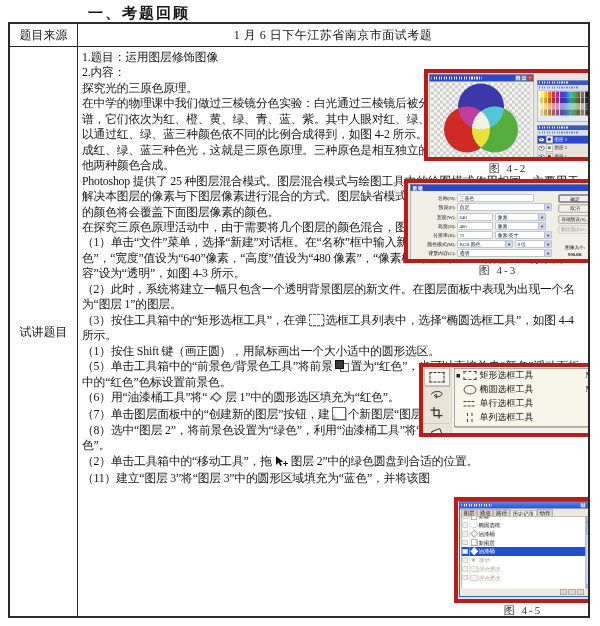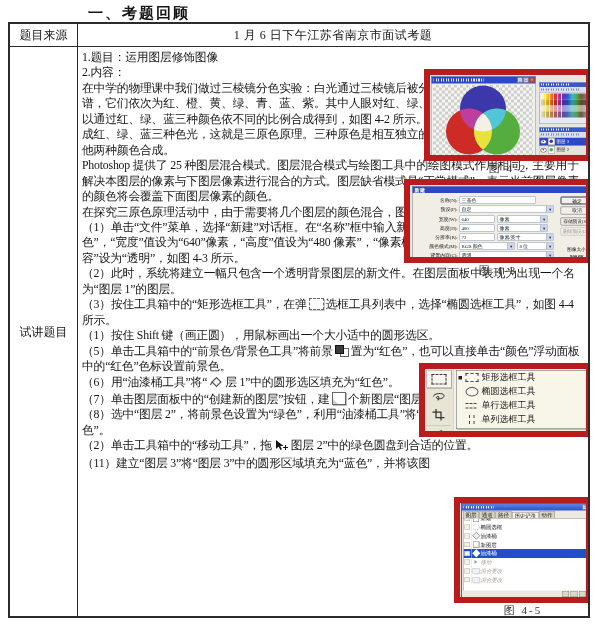--- a/index.html
+++ b/index.html
@@ -19,21 +19,21 @@
   
   .tico{display:inline-block;vertical-align:-2px;margin:0 2px;}
   .tico-marq{width:13px;height:10px;border:1px dashed #666;background:#fff;box-shadow:1px 1px 0 #c9c9c9;}
   .tico-fgbg{width:14px;height:12px;position:relative;}
   .tico-fgbg::after{content:"";position:absolute;right:0;bottom:0;width:7px;height:7px;background:#fff;border:1px solid #666;}
   .tico-fgbg::before{content:"";position:absolute;left:0;top:0;width:7px;height:7px;background:#3a3a3a;border:1px solid #111;z-index:1;}
   .tico-new{width:12px;height:11px;background:#fff;border:1px solid #666;position:relative;box-shadow:1px 1px 0 #bbb;}
   .tico-new::before{content:"";position:absolute;left:0;bottom:0;border-left:5px solid #cfcfcf;border-top:5px solid transparent;}
   
   .fig{position:absolute;}
-  .fb{position:relative;overflow:hidden;background:#e9e6df;border:6px solid #b91c1c;box-sizing:border-box;}
+  .fb{position:relative;overflow:hidden;background:#e9e6df;border:4px solid #b91c1c;box-sizing:border-box;}
   .s2{position:absolute;left:0;top:0;transform:scale(.5);transform-origin:0 0;}
   .fig-cap{font-size:11px;letter-spacing:2px;text-align:center;color:#333;padding-top:1px;line-height:12px;}
   .scrib{background:repeating-linear-gradient(90deg,rgba(255,255,255,.9) 0 2px,transparent 2px 5px);}
   .scribd{background:repeating-linear-gradient(90deg,rgba(60,60,90,.55) 0 2px,transparent 2px 5px);}
   
   .f42win{position:absolute;left:2px;top:2px;width:208px;height:176px;background:#f0f0f0;border:1px solid #8a8a8a;}
   .f42tb{position:relative;height:14px;background:#2b49c6;}
   .f42tb .t{position:absolute;left:4px;top:4px;width:100px;height:6px;}
   .wbtn{position:absolute;top:2px;width:10px;height:10px;border:1px solid #667;background:#c9d2ec;box-sizing:border-box;font-size:8px;line-height:8px;text-align:center;color:#223;}
   .wbtn.close{background:#d5402c;color:#fff;}
@@ -430,20 +430,21 @@
                 <span class="hbtn"></span>
               </div>
             </div>
           </div>
         </div>
         <div class="fig-cap">图 4-5</div>
       </div>
 
       <p>1.题目：运用图层修饰图像</p>
       <p>2.内容：</p>
+      <p>探究光的三原色原理。</p>
       <p class="mrA">在中学的物理课中我们做过三棱镜分色实验：白光通过三棱镜后被分解成多种颜色逐渐过渡的色谱，它们依次为红、橙、黄、绿、青、蓝、紫。其中人眼对红、绿、蓝最为敏感，大多数的颜色可以通过红、绿、蓝三种颜色依不同的比例合成得到，如图 4-2 所示。同样绝大数单色光也可以分解成红、绿、蓝三种色光，这就是三原色原理。三种原色是相互独立的，任何一种原色都是不能用其他两种颜色合成。</p>
       <p class="mrB">Photoshop 提供了 25 种图层混合模式。图层混合模式与绘图工具中的绘图模式作用相同，主要用于解决本图层的像素与下图层像素进行混合的方式。图层缺省模式是“正常模式”，表示当前图层像素的颜色将会覆盖下面图层像素的颜色。</p>
       <p class="mrC">在探究三原色原理活动中，由于需要将几个图层的颜色混合，图层模式应选择“滤色”模式。</p>
       <p>（1）单击“文件”菜单，选择“新建”对话框。在“名称”框中输入新建图像的文件名，如“三基色”，“宽度”值设为“640”像素，“高度”值设为“480 像素”，“像素模式”设为“RGB 颜色”，“背景内容”设为“透明”，如图 4-3 所示。</p>
       <p>（2）此时，系统将建立一幅只包含一个透明背景图层的新文件。在图层面板中表现为出现一个名为“图层 1”的图层。</p>
       <p class="mrD"><span>（3）按住工具箱中的“矩形选框工具”，在弹</span><span class="tico tico-marq"></span><span>选框工具列表中，选择“椭圆选框工具”，如图 4-4 所示。</span></p>
       <p class="mrD">（1）按住 Shift 键（画正圆），用鼠标画出一个大小适中的圆形选区。</p>
       <p class="mrD"><span>（5）单击工具箱中的“前景色/背景色工具”将前景</span><span class="tico tico-fgbg"></span><span>置为“红色”，也可以直接单击“颜色”浮动面板中的“红色”色标设置前景色。</span></p>
       <p class="mrD"><span>（6）用“油漆桶工具”将“</span><span class="tico"><svg width="14" height="12" viewBox="0 0 14 12">
               <path d="M3 6 L7.5 1.5 L12 6 L7.5 10.5 Z" fill="#f2f2f2" stroke="#555" stroke-width="1.2"></path>

